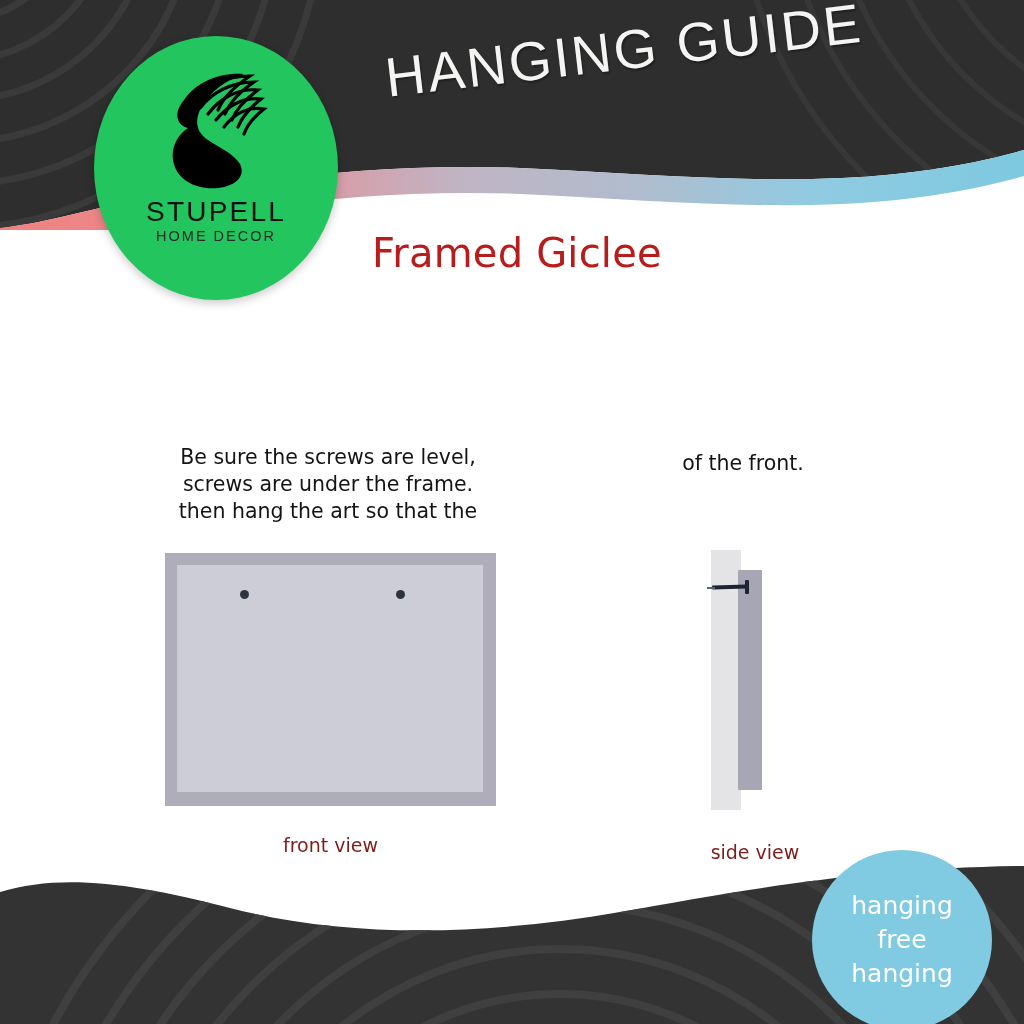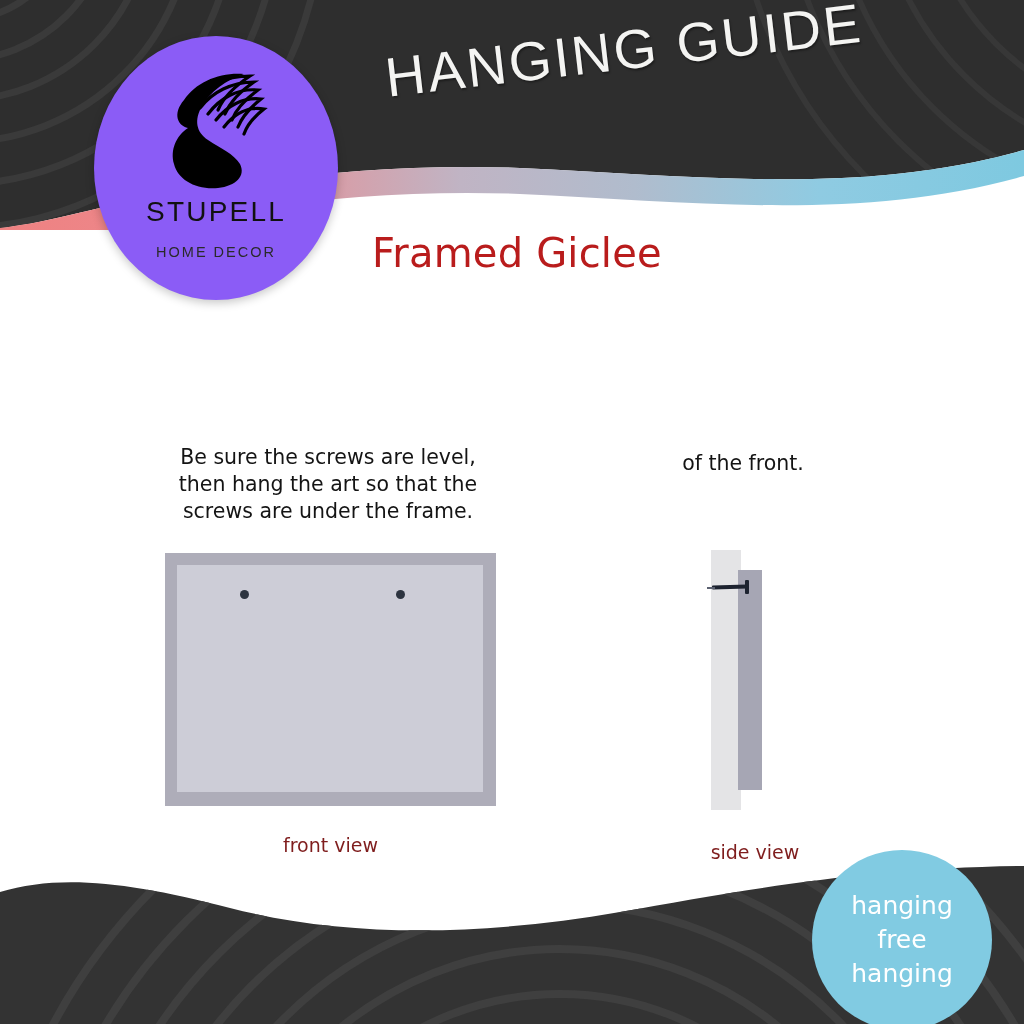--- a/index.html
+++ b/index.html
@@ -36,21 +36,21 @@
   }
 
   
   .logo-badge {
     position: absolute;
     left: 94px;
     top: 36px;
     width: 244px;
     height: 264px;
     border-radius: 50%;
-    background: #8b5cf6;
+    background: #22c55e;
     box-shadow: 0 3px 10px rgba(0,0,0,0.22);
     z-index: 8;
     display: flex;
     flex-direction: column;
     align-items: center;
     justify-content: flex-start;
   }
   .logo-mark {
     margin-top: 28px;
     width: 136px;
@@ -62,21 +62,21 @@
     letter-spacing: 2.2px;
     color: #111111;
     margin-top: 6px;
     font-weight: 400;
   }
   .logo-sub {
     font-family: "Liberation Sans", sans-serif;
     font-size: 14.5px;
     letter-spacing: 2.0px;
     color: #2a2a2a;
-    margin-top: 16px;
+    margin-top: 0;
     font-weight: 400;
   }
 
   
   .guide-title {
     position: absolute;
     left: 382px;
     top: 46px;
     transform: rotate(-6.6deg);
     transform-origin: left top;
@@ -320,22 +320,22 @@
     <div class="logo-sub">HOME DECOR</div>
   </div>
 
   <div class="guide-title">HANGING GUIDE</div>
 
   <div class="product-name">Framed Giclee</div>
 
 
   <div class="caption-left">
     <div>Be sure the screws are level,</div>
+    <div>screws are under the frame.</div>
     <div>then hang the art so that the</div>
-    <div>screws are under the frame.</div>
   </div>
 
   <div class="caption-right">
     <div>of the front.</div>
   </div>
 
   <div class="front-view">
     <div class="front-view-inner">
       <span class="screw-dot left"></span>
       <span class="screw-dot right"></span>

